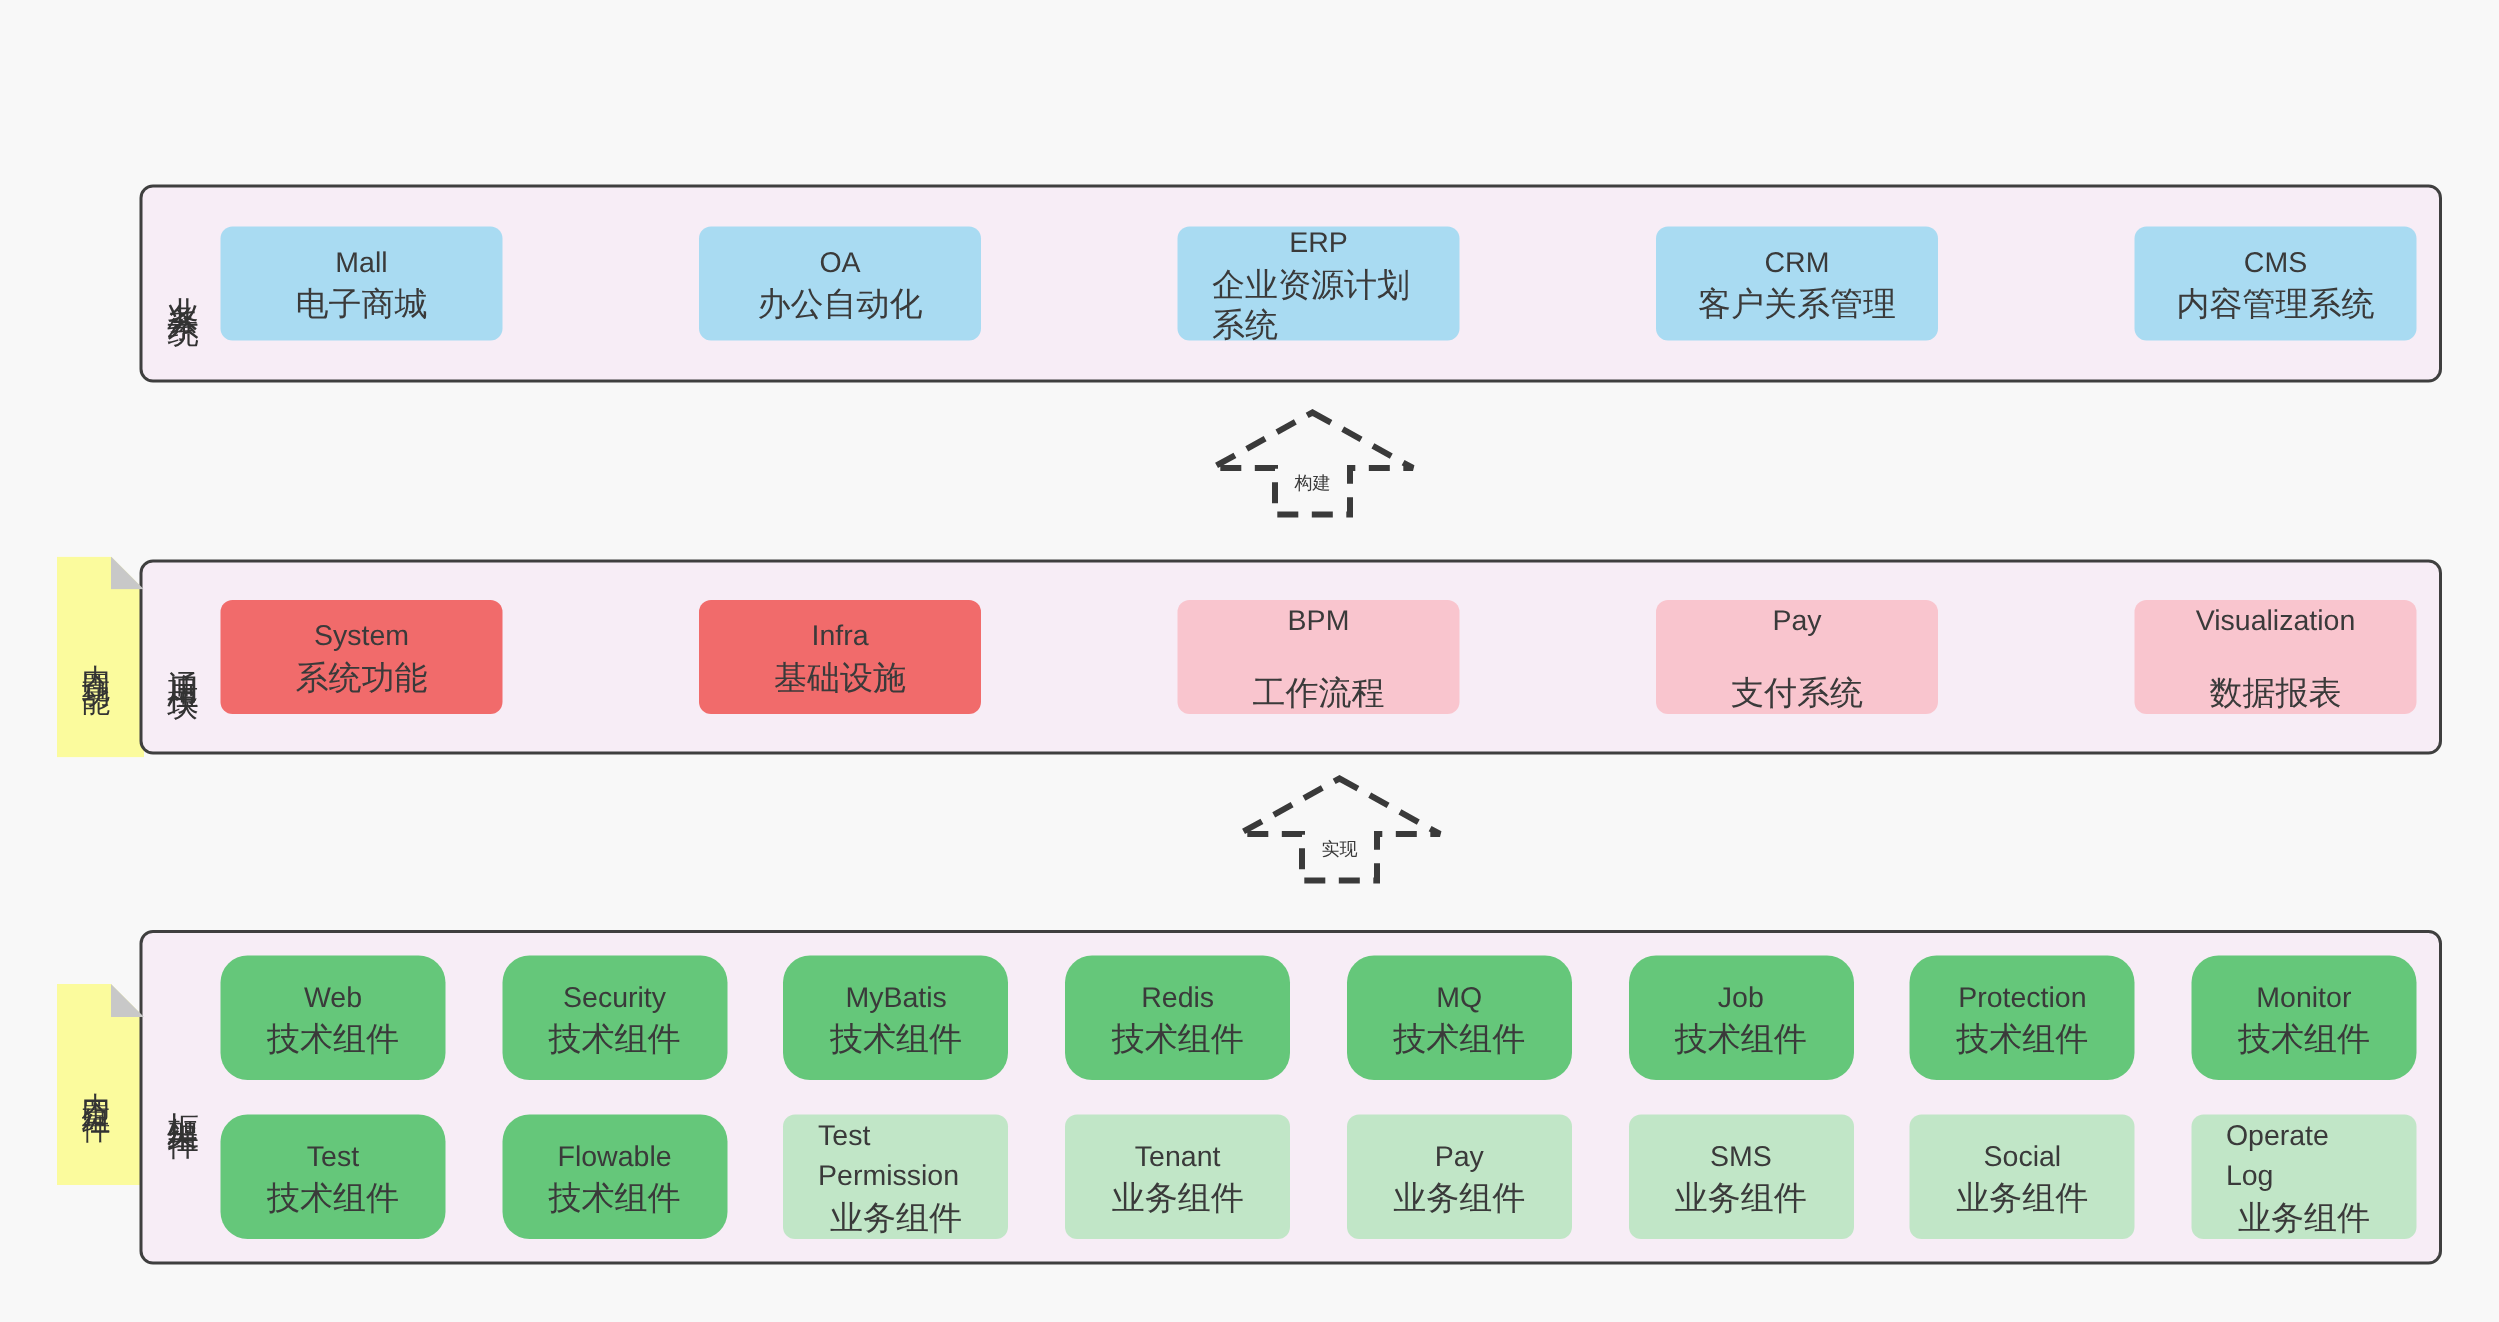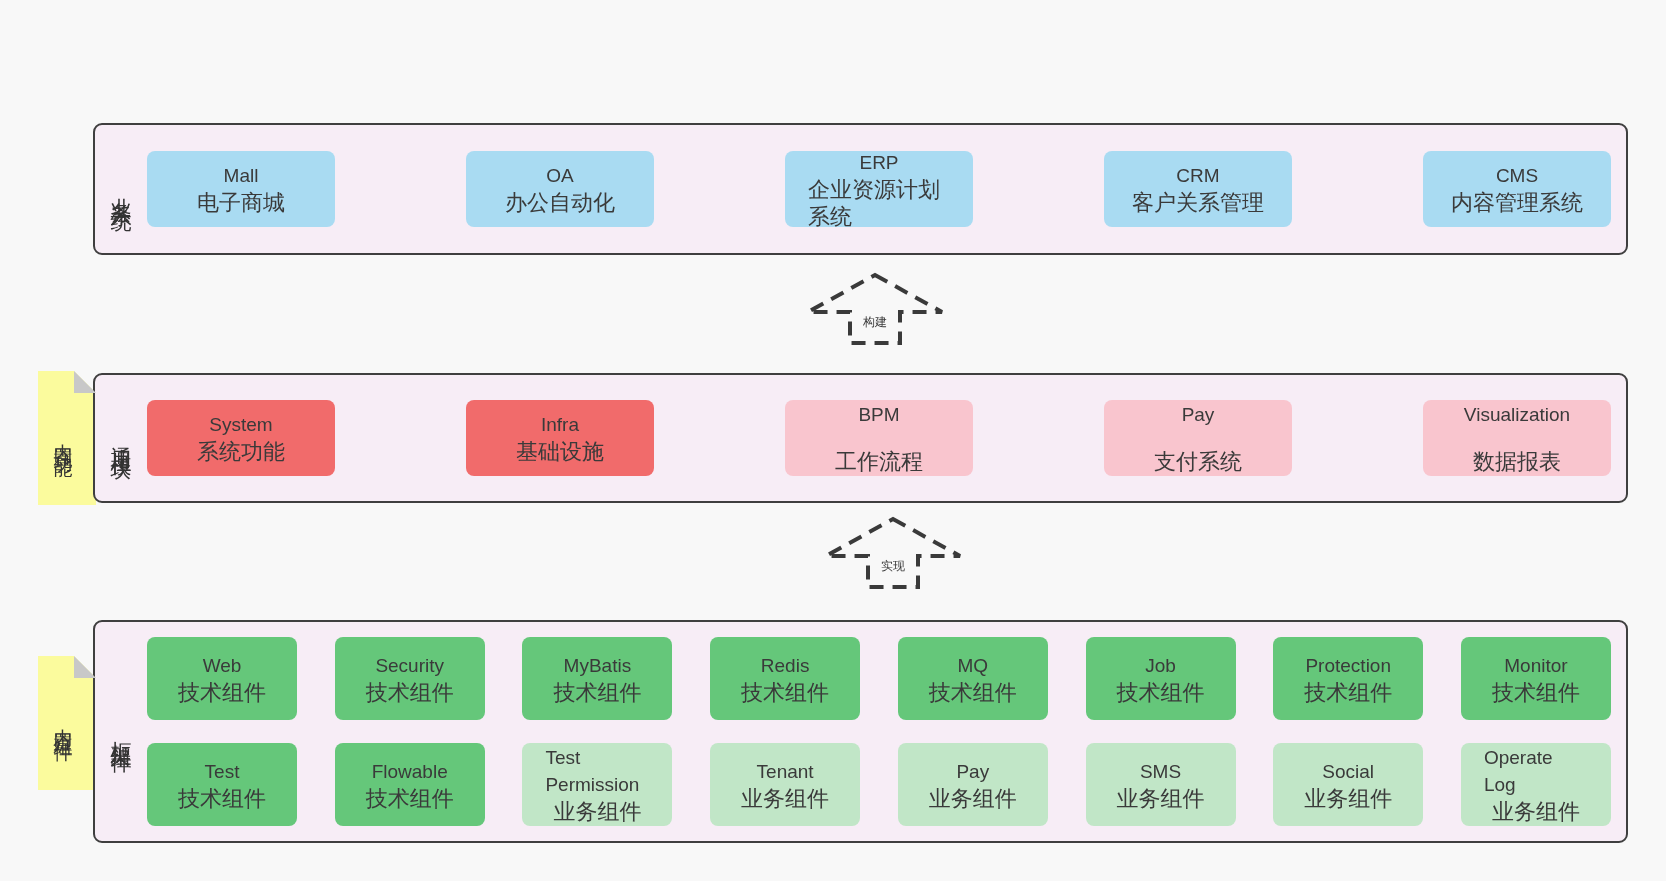--- a/index.html
+++ b/index.html
@@ -68,21 +68,21 @@
     font-size:19px;
     line-height:27px;
     padding:2px 23px;
   }
   .box .box-desc{font-size:22px;}
   .w-lg{width:188px;height:76px;}
   .w-sm{width:150px;height:83px;}
   .blue{background:var(--box-blue);}
   .red{background:var(--box-red);}
   .pink{background:var(--box-pink);gap:20px;}
-  .green{background:var(--box-green);}
+  .green{background:var(--box-green);border-radius:18px;}
   .lightgreen{background:var(--box-lightgreen);}
 
   .note{
     position:absolute;
     left:38px;
     width:58px;
     height:134px;
     background:var(--note-yellow);
     clip-path:polygon(0 0, calc(100% - 22px) 0, 100% 22px, 100% 100%, 0 100%);
     z-index:1;

